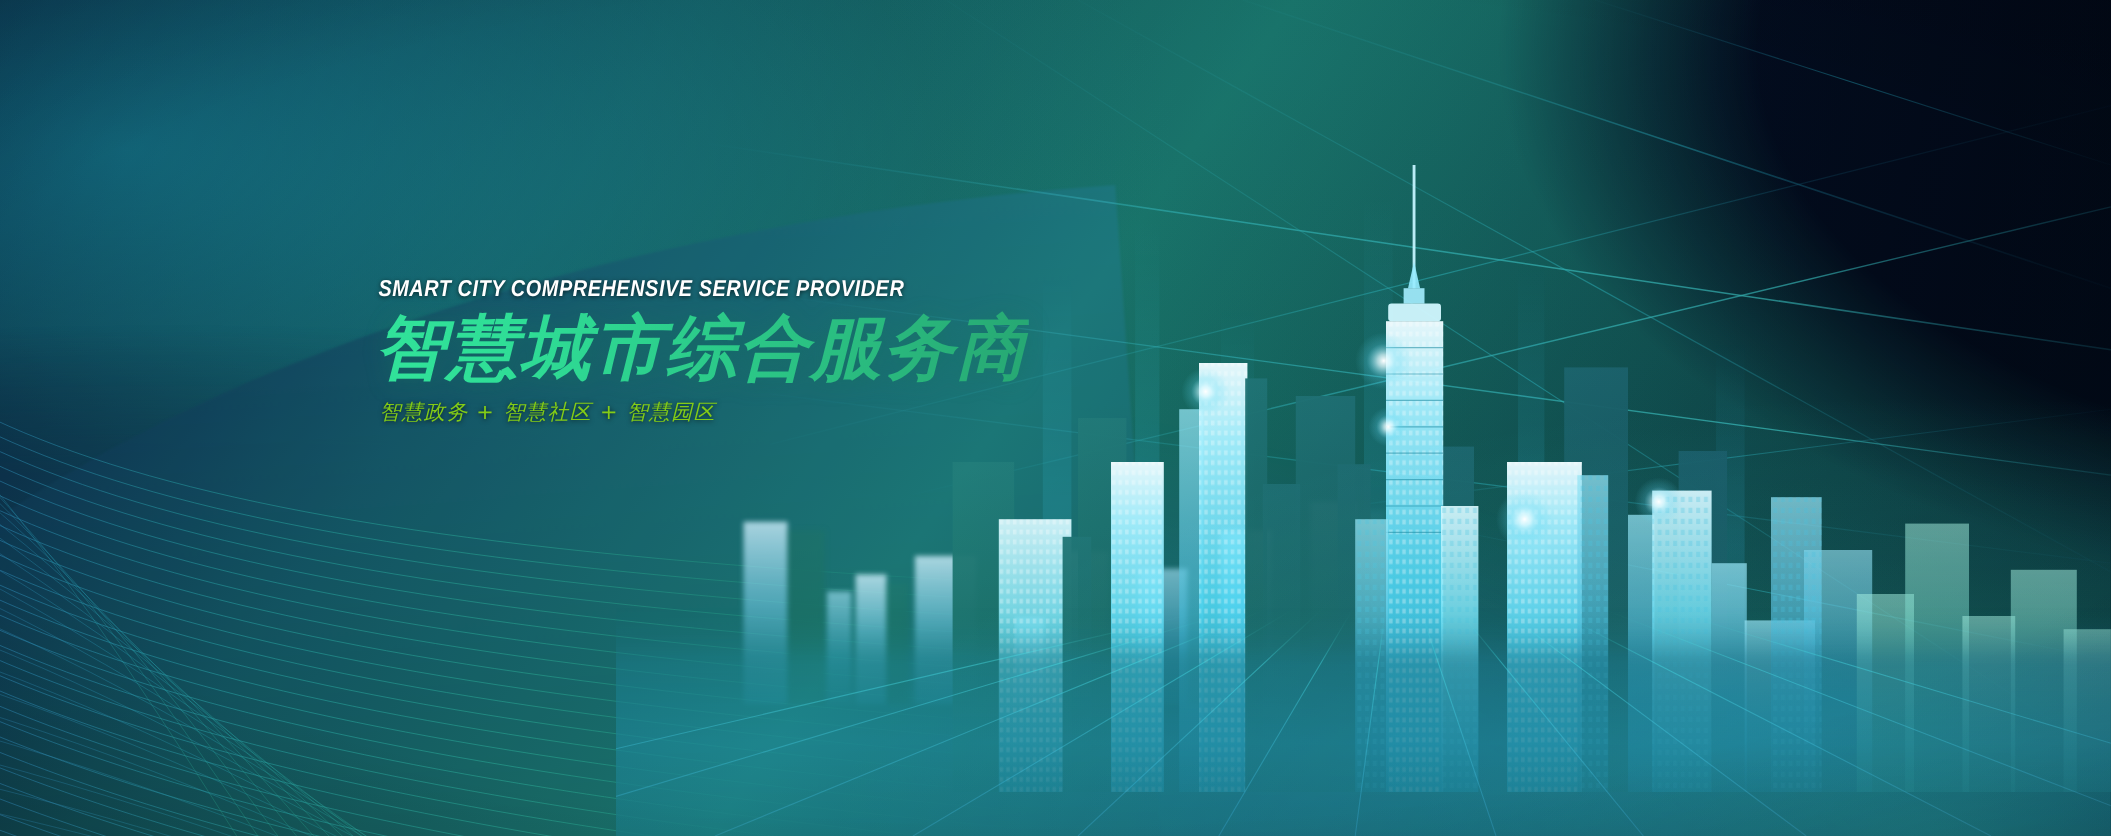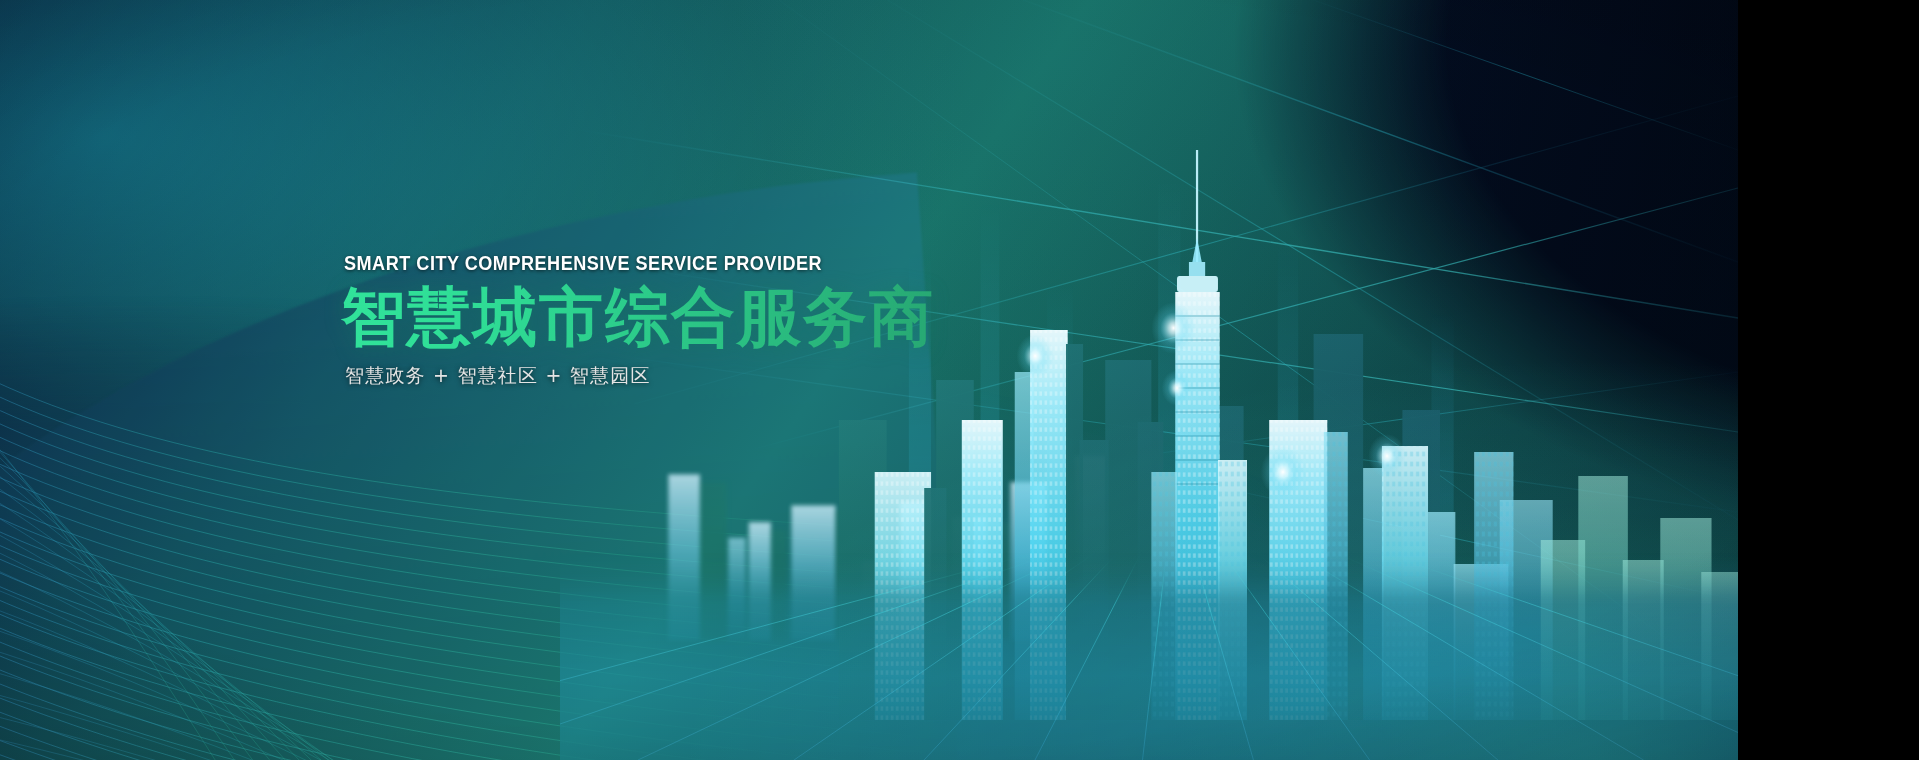--- a/index.html
+++ b/index.html
@@ -3,25 +3,26 @@
 <meta charset="utf-8">
 <title>Smart City Banner</title>
 <style>
   html, body {
     margin: 0;
     padding: 0;
     background: #000;
   }
   #banner {
     position: relative;
-    width: 1738px;
+    width: 1919px;
     height: 760px;
     overflow: hidden;
     background: #041029;
     font-family: "Liberation Sans", "DejaVu Sans", sans-serif;
+    font-style: italic;
   }
   .layer {
     position: absolute;
     inset: 0;
     pointer-events: none;
   }
 
   
   #sky-base {
     background:
@@ -135,21 +136,21 @@
     white-space: nowrap;
     background: linear-gradient(95deg, #31e39a 0%, #2fdd96 22%, #2ccd8b 48%, #2abd80 72%, #27a873 100%);
     -webkit-background-clip: text;
     background-clip: text;
     color: transparent;
     -webkit-text-fill-color: transparent;
     filter: drop-shadow(0 2px 10px rgba(20,120,90,.45));
     font-family: "DejaVu Sans", "Liberation Sans", sans-serif;
   }
   #subline {
-    color: #e5e5e5;
+    color: #84cc16;
     font-size: 19px;
     font-weight: 400;
     letter-spacing: 1.2px;
     line-height: 1;
     margin: 14px 0 0 2px;
     white-space: nowrap;
     text-shadow: 0 1px 5px rgba(0,0,0,.7);
     font-family: "DejaVu Sans", "Liberation Sans", sans-serif;
   }
 </style>

